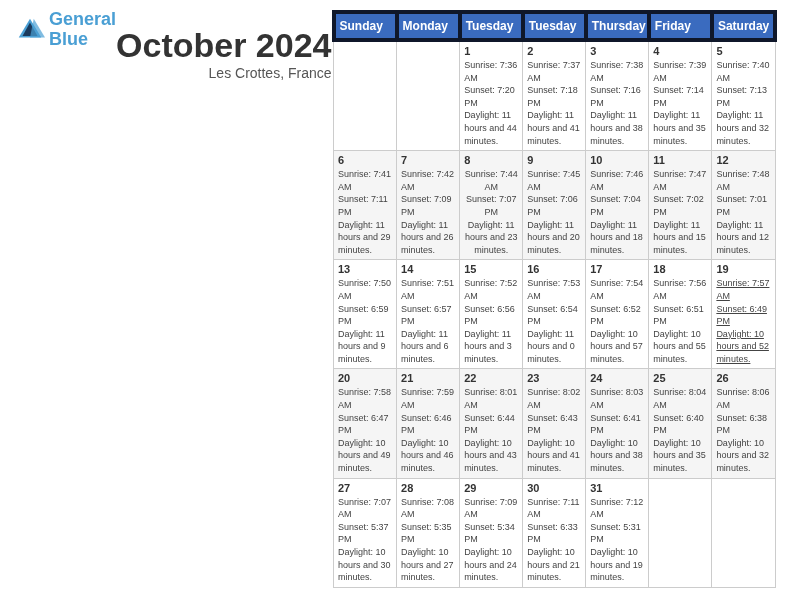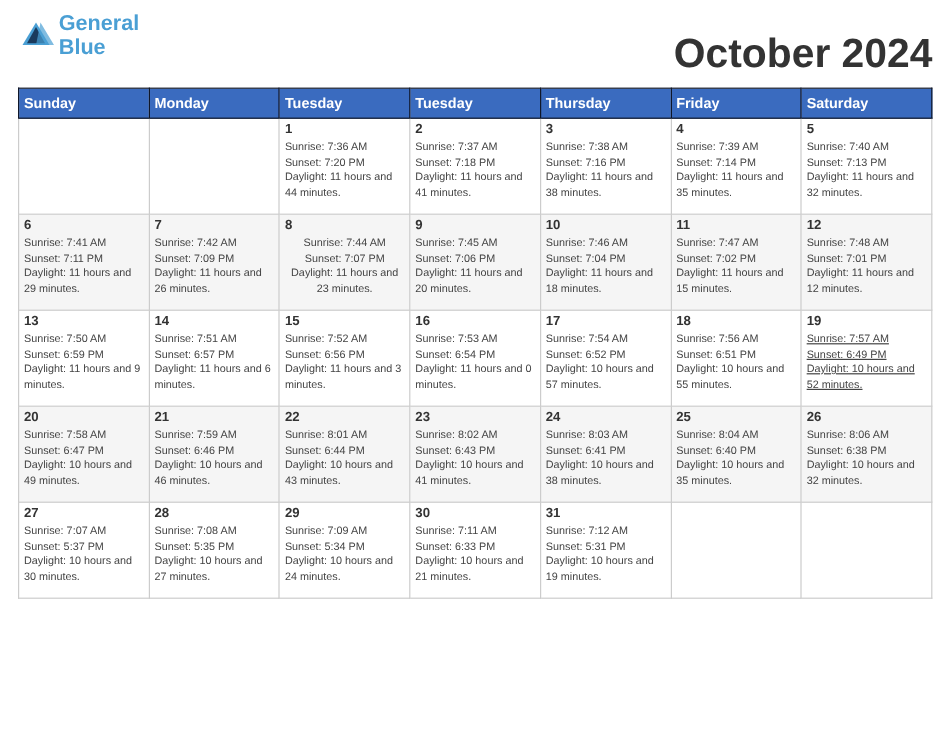--- a/index.html
+++ b/index.html
@@ -8,21 +8,21 @@
       height: 612px;
       font-family: Arial, Helvetica, sans-serif;
       background: #fff;
       overflow: hidden;
     }
     .page {
       width: 792px;
       height: 444px;
       padding: 10px 15px;
       display: flex;
-      flex-direction: column;
+      flex-direction: row;
     }
     .header {
       display: flex;
       justify-content: space-between;
       align-items: flex-start;
       margin-bottom: 8px;
     }
     .logo {
       display: flex;
       align-items: center;
@@ -61,21 +61,21 @@
       width: 100%;
       table-layout: fixed;
     }
     .calendar th {
       background: #3a6bbf;
       color: #fff;
       font-size: 12px;
       font-weight: bold;
       padding: 5px 4px;
       text-align: left;
-      border: 1px solid #0f172a;
+      border: 4px solid #0f172a;
     }
     .calendar td {
       border: 1px solid #ccc;
       vertical-align: top;
       padding: 3px 4px;
       font-size: 9.5px;
       color: #333;
       background: #fff;
       height: 80px;
     }
@@ -111,20 +111,21 @@
         <polygon points="20,10 30,28 10,28" fill="#1a3a5c"></polygon>
         <polygon points="25,5 40,30 20,30" fill="#4a9fd4" opacity="0.7"></polygon>
       </svg>
       <div class="logo-text">
         <div><span>General</span></div>
         <div><span style="color:#4a9fd4">Blue</span></div>
       </div>
     </div>
     <div class="title-block">
       <div class="month-title">October 2024</div>
+      <div class="location">Les Crottes, France</div>
     </div>
   </div>
 
   <table class="calendar">
     <thead>
       <tr>
       <th>Sunday</th>
           <th>Monday</th>
           <th>Tuesday</th>
           <th>Tuesday</th>

